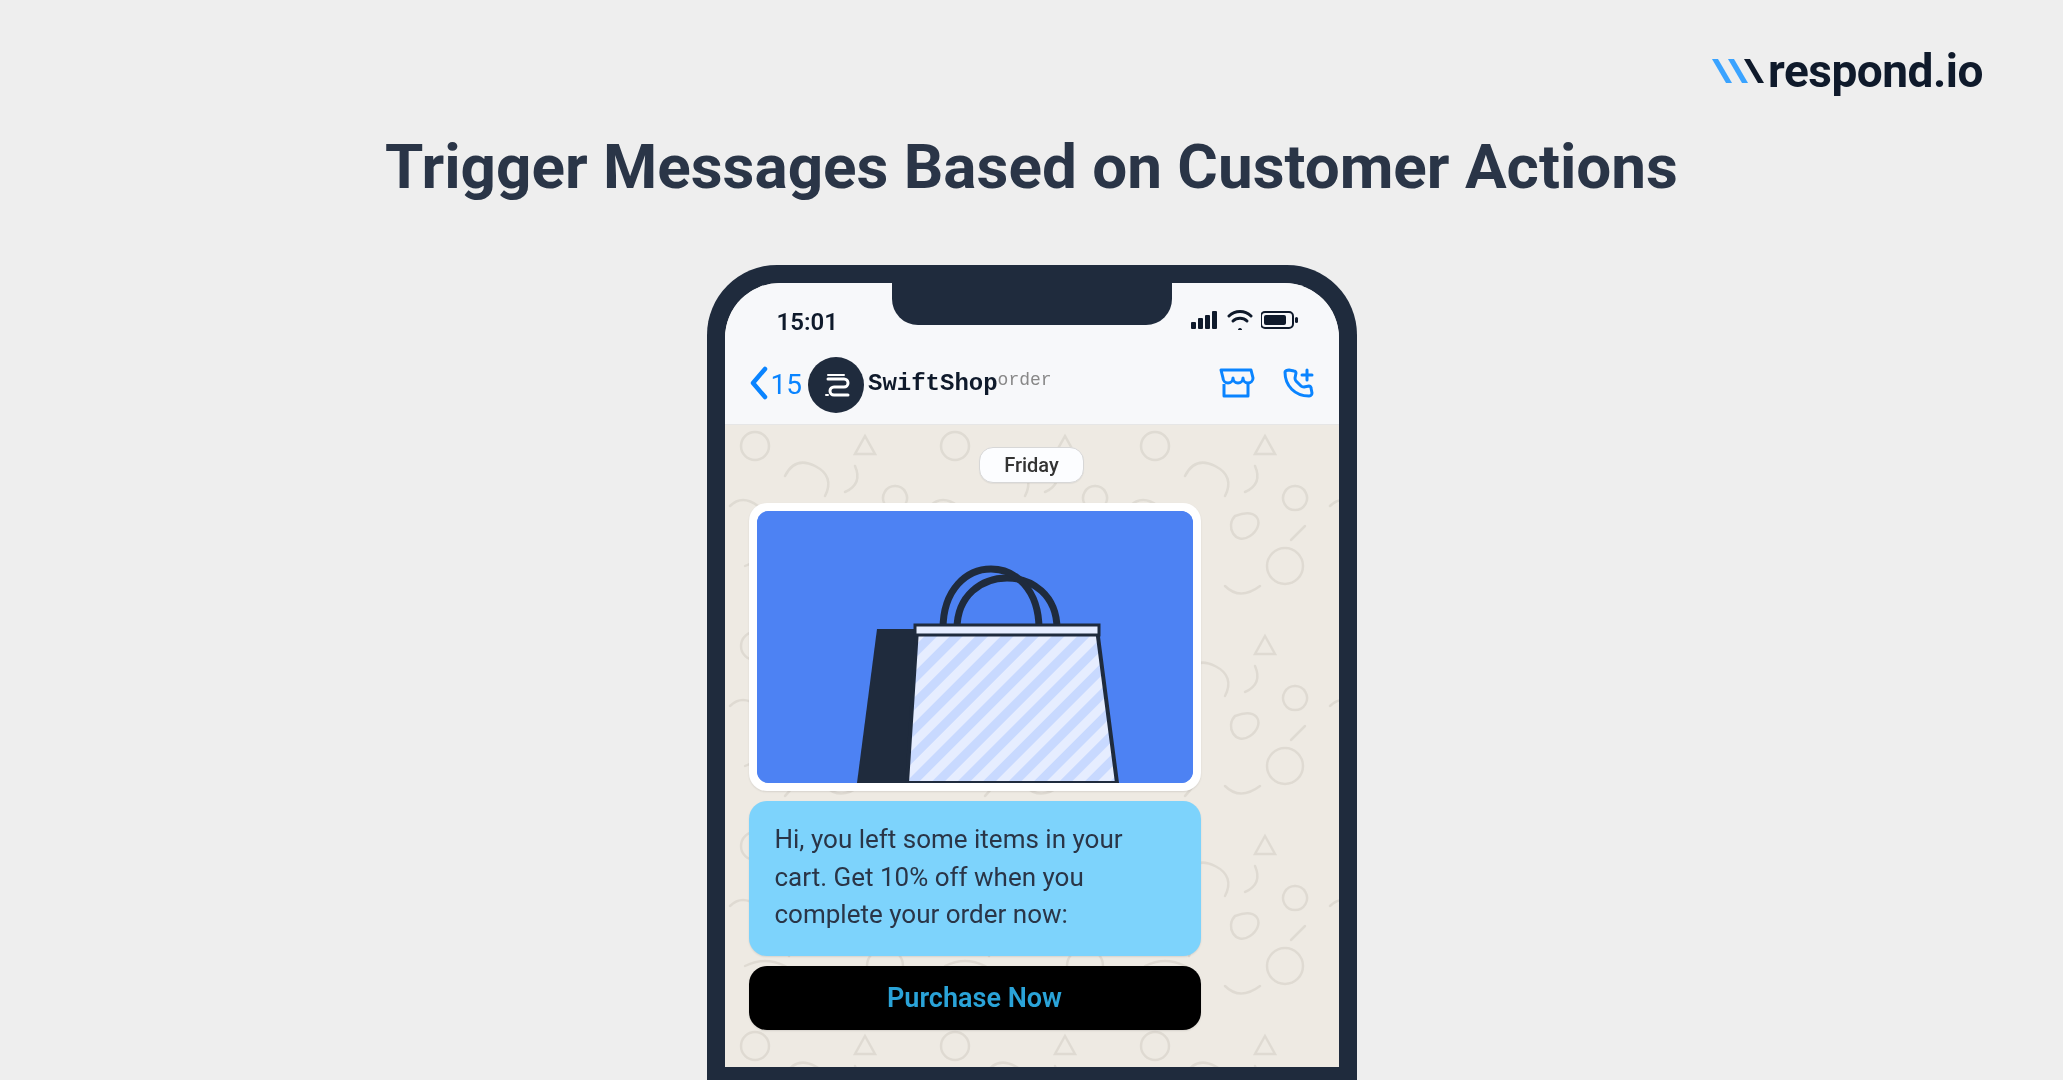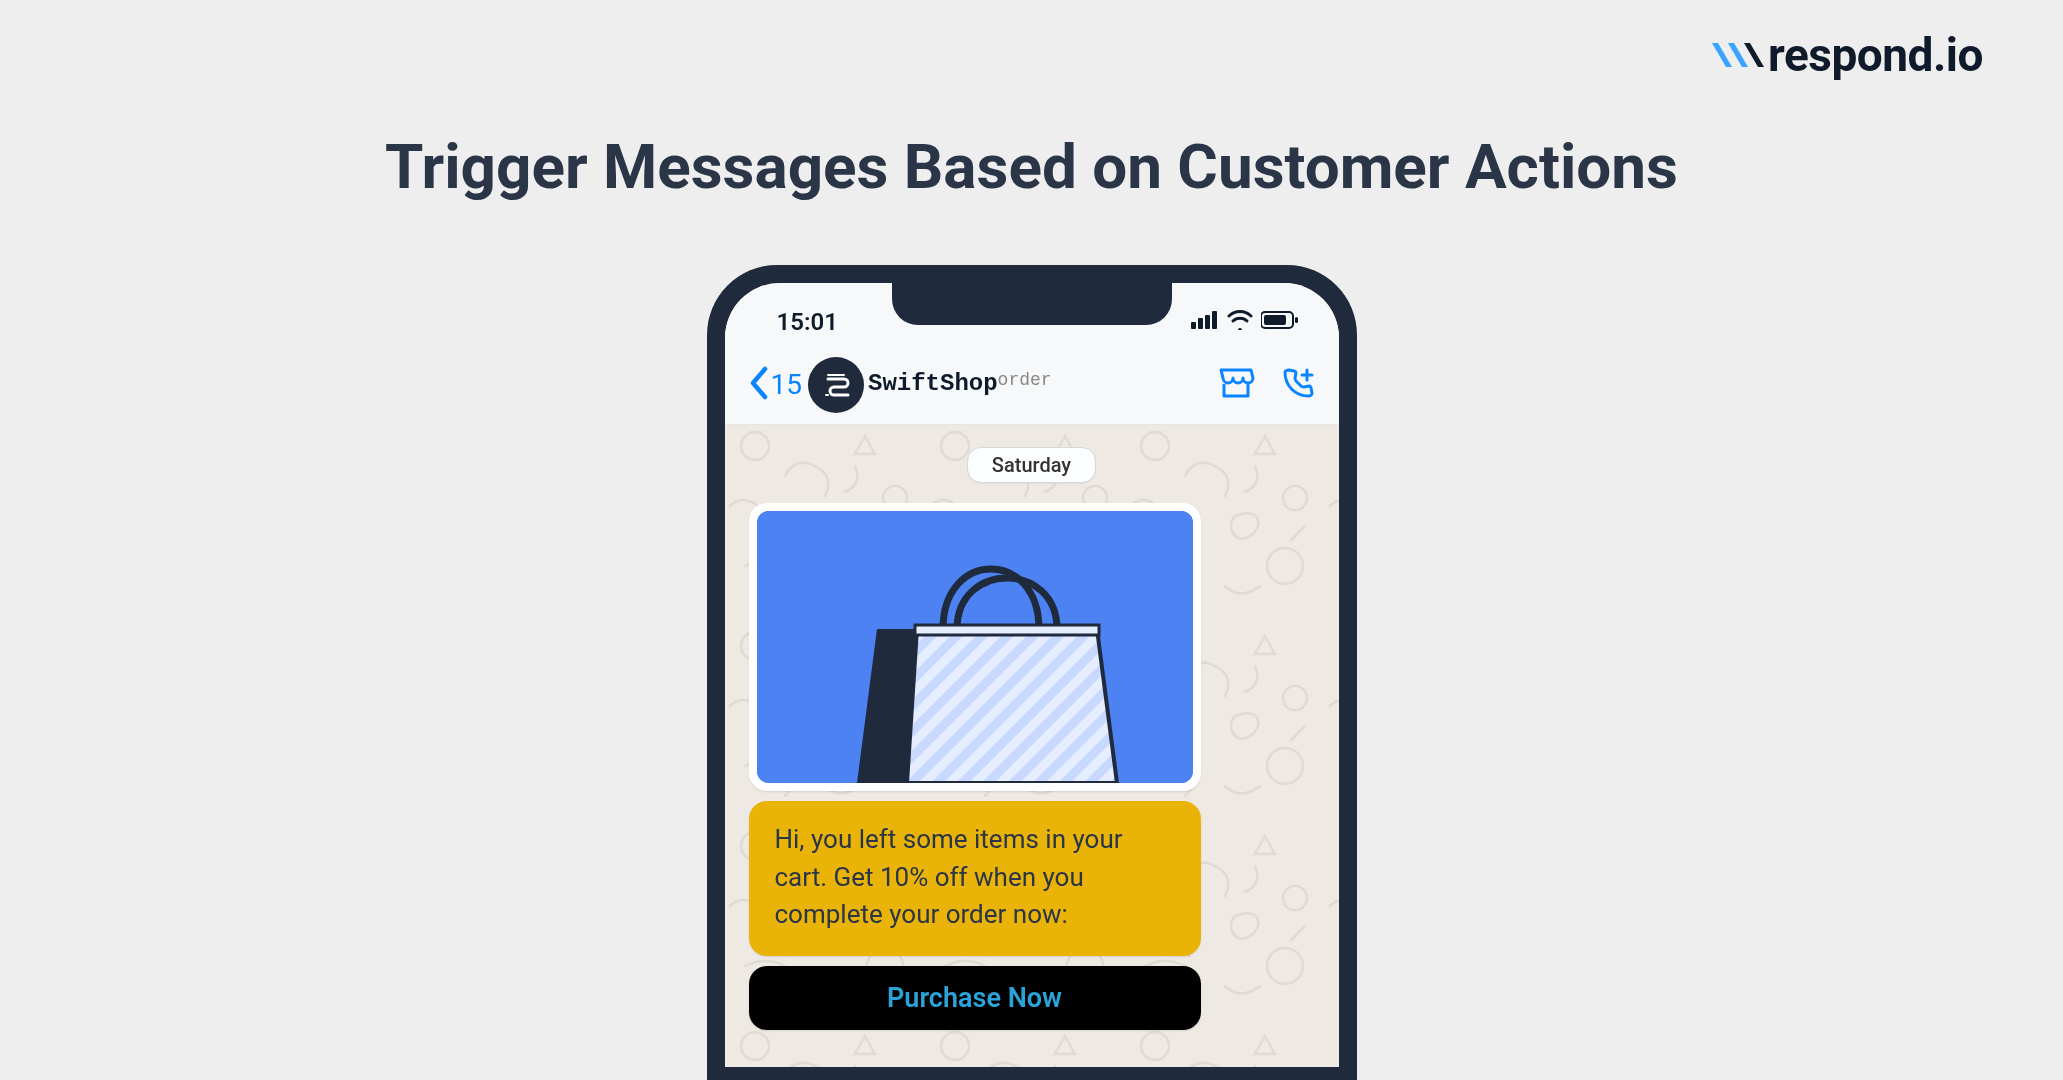--- a/index.html
+++ b/index.html
@@ -12,21 +12,21 @@
     height: 1080px;
     background: #eeeeee;
     font-family: -apple-system, BlinkMacSystemFont, 'Segoe UI', Roboto, Helvetica, Arial, sans-serif;
     position: relative;
     overflow: hidden;
   }
 
   
   .logo {
     position: absolute;
-    top: 28px;
+    top: 44px;
     right: 80px;
     display: flex;
     align-items: center;
     gap: 4px;
   }
   .logo-mark {
     display: inline-flex;
   }
   .logo-text {
     font-size: 46px;
@@ -209,21 +209,21 @@
     height: 272px;
     border-radius: 12px;
     background: #4d82f3;
     position: relative;
     overflow: hidden;
   }
 
   .msg-text-card {
     position: relative;
     width: 452px;
-    background: #eab308;
+    background: #7dd3fc;
     border-radius: 18px;
     box-shadow: 0 1px 2px rgba(0,0,0,0.1);
     margin-left: 4px;
     margin-top: 10px;
     padding: 20px 26px 22px;
     font-size: 26px;
     line-height: 1.45;
     color: #2a3547;
   }
 
@@ -344,21 +344,21 @@
                 <path d="M5 90 q12 -12 28 0"></path>
                 <path d="M180 110 l-14 14"></path>
                 <path d="M130 50 q8 18 -10 26"></path>
               </g>
             </pattern>
           </defs>
           <rect width="614" height="660" fill="url(#doodle)"></rect>
         </svg>
       </div>
 
-      <div class="date-chip">Saturday</div>
+      <div class="date-chip">Friday</div>
 
       <div class="msg-card">
         <div class="msg-image-wrap">
           <div class="msg-image">
             <svg viewBox="0 0 436 272" width="100%" height="100%">
               <rect width="436" height="272" fill="#4d82f3"></rect>
 
               <path d="M120 118 L160 118 L150 272 L100 272 Z" fill="#1f2b3d"></path>
 
               <defs>

